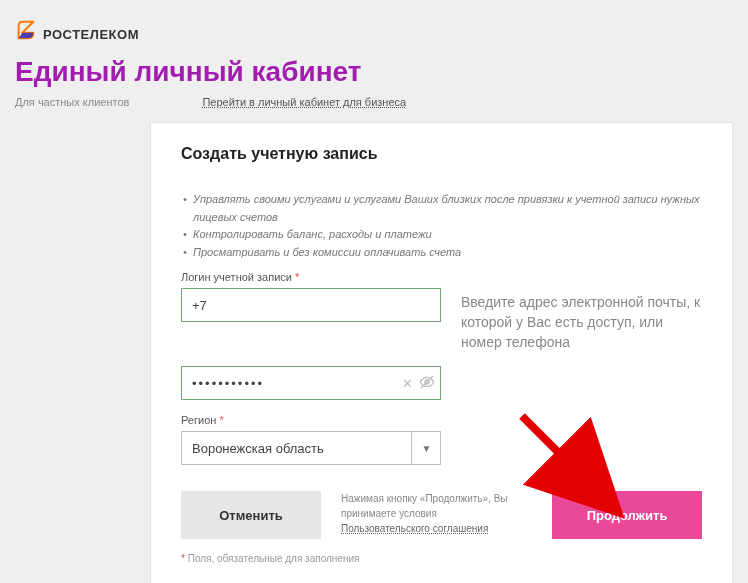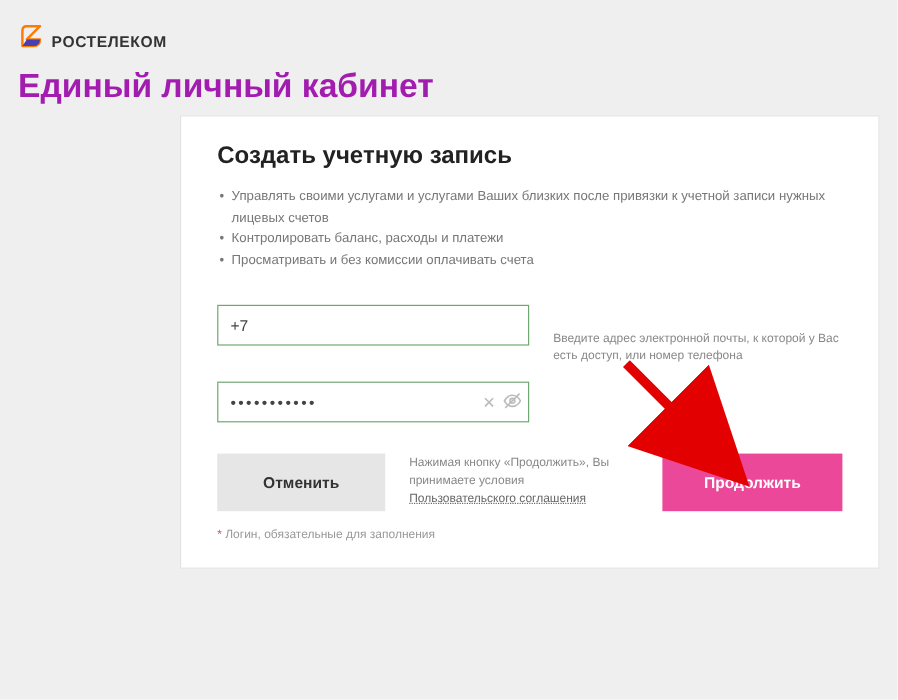--- a/index.html
+++ b/index.html
@@ -46,33 +46,34 @@
     border-bottom: none;
   }
   .card {
     background: #fff;
     margin: 0 15px 0 150px;
     padding: 22px 30px 22px 30px;
     border: 1px solid #e3e3e3;
     position: relative;
   }
   .card-title {
-    font-size: 20px;
+    font-size: 16px;
     font-weight: bold;
     color: #222;
-    margin-bottom: 14px;
+    margin-bottom: 28px;
   }
   .subtitle {
     font-size: 11px;
     color: #777;
     margin-bottom: 6px;
   }
   .bullets {
     list-style: none;
-    margin-bottom: 28px;
+    margin-bottom: 10px;
+    font-style: italic;
   }
   .bullets li {
     font-size: 11px;
     color: #777;
     line-height: 1.6;
     position: relative;
     padding-left: 12px;
   }
   .bullets li::before {
     content: "•";
@@ -82,21 +83,21 @@
   }
   .form-row {
     display: flex;
     gap: 20px;
     margin-bottom: 14px;
     align-items: flex-start;
   }
   .field-col { width: 260px; }
   .hint-col {
     flex: 1;
-    font-size: 10px;
+    font-size: 14px;
     color: #888;
     line-height: 1.4;
     padding-top: 22px;
   }
   .label {
     font-size: 11px;
     color: #555;
     margin-bottom: 5px;
   }
   .req { color: #d9534f; }
@@ -187,32 +188,39 @@
   <div class="logo">
     <span class="logo-mark">
       <svg viewBox="0 0 24 24">
           <path d="M4 20 L4 6 Q4 2 8 2 L20 2 L8 14 L20 14 Q20 20 14 20 Z" fill="none" stroke="#ff7a00" stroke-width="2.2" stroke-linejoin="round"></path>
           <path d="M8 14 L20 14 Q20 20 14 20 L4 20 Z" fill="#4b3fae" stroke="#4b3fae" stroke-width="0"></path>
         </svg>
     </span>
     <span class="logo-text">РОСТЕЛЕКОМ</span>
   </div>
   <h1 class="page-title">Единый личный кабинет</h1>
+  <div class="subnav">
+    <span>Для частных клиентов</span>
+    <a href="#" class="biz-link">Перейти в личный кабинет для бизнеса</a>
+  </div>
 </div>
 
 <div class="card">
   <h2 class="card-title">Создать учетную запись</h2>
   <ul class="bullets">
     <li>Управлять своими услугами и услугами Ваших близких после привязки к учетной записи нужных лицевых счетов</li>
     <li>Контролировать баланс, расходы и платежи</li>
     <li>Просматривать и без комиссии оплачивать счета</li>
   </ul>
 
   <div class="form-row">
     <div class="field-col">
+      <div class="label">
+        <span>Логин учетной записи</span> <span class="req">*</span>
+      </div>
       <input class="input ok" type="text" value="+7" style="">
     </div>
     <div class="hint-col">Введите адрес электронной почты, к которой у Вас есть доступ, или номер телефона</div>
   </div>
 
   <div class="form-row">
     <div class="field-col">
       <div class="pwd-wrap">
         <input class="input ok" type="text" value="•••••••••••" style="">
         <div class="pwd-icons">
@@ -222,32 +230,44 @@
                 <path d="M2 12s3.5-7 10-7 10 7 10 7-3.5 7-10 7S2 12 2 12z"></path>
                 <circle cx="12" cy="12" r="3"></circle>
                 <line x1="3" y1="21" x2="21" y2="3"></line>
               </svg>
           </span>
         </div>
       </div>
     </div>
   </div>
 
+  <div class="form-row">
+    <div class="field-col">
+      <div class="label">
+        <span>Регион</span> <span class="req">*</span>
+      </div>
+      <div class="select-wrap">
+        <input class="input" type="text" readonly="" value="Воронежская область" style="">
+        <span class="caret">▼</span>
+      </div>
+    </div>
+    <div class="hint-col"></div>
+  </div>
 
   <div class="actions">
     <button class="btn btn-cancel">Отменить</button>
     <div class="terms">
       <span>Нажимая кнопку «Продолжить», Вы принимаете условия</span>
       <a href="#">Пользовательского соглашения</a>
     </div>
     <button class="btn btn-primary">Продолжить</button>
   </div>
 
   <div class="footnote">
-    <span class="star">*</span> <span class="txt">Логин, обязательные для заполнения</span>
+    <span class="star">*</span> <span class="txt">Поля, обязательные для заполнения</span>
   </div>
 
   <svg class="arrow" width="120" height="120" viewBox="0 0 120 120">
     <defs>
       <marker id="ah" markerWidth="12" markerHeight="12" refX="8" refY="6" orient="auto">
         <path d="M0,0 L12,6 L0,12 Z" fill="#e30000"></path>
       </marker>
     </defs>
     <path d="M10,10 L90,90" stroke="#e30000" stroke-width="8" marker-end="url(#ah)"></path>
   </svg>

